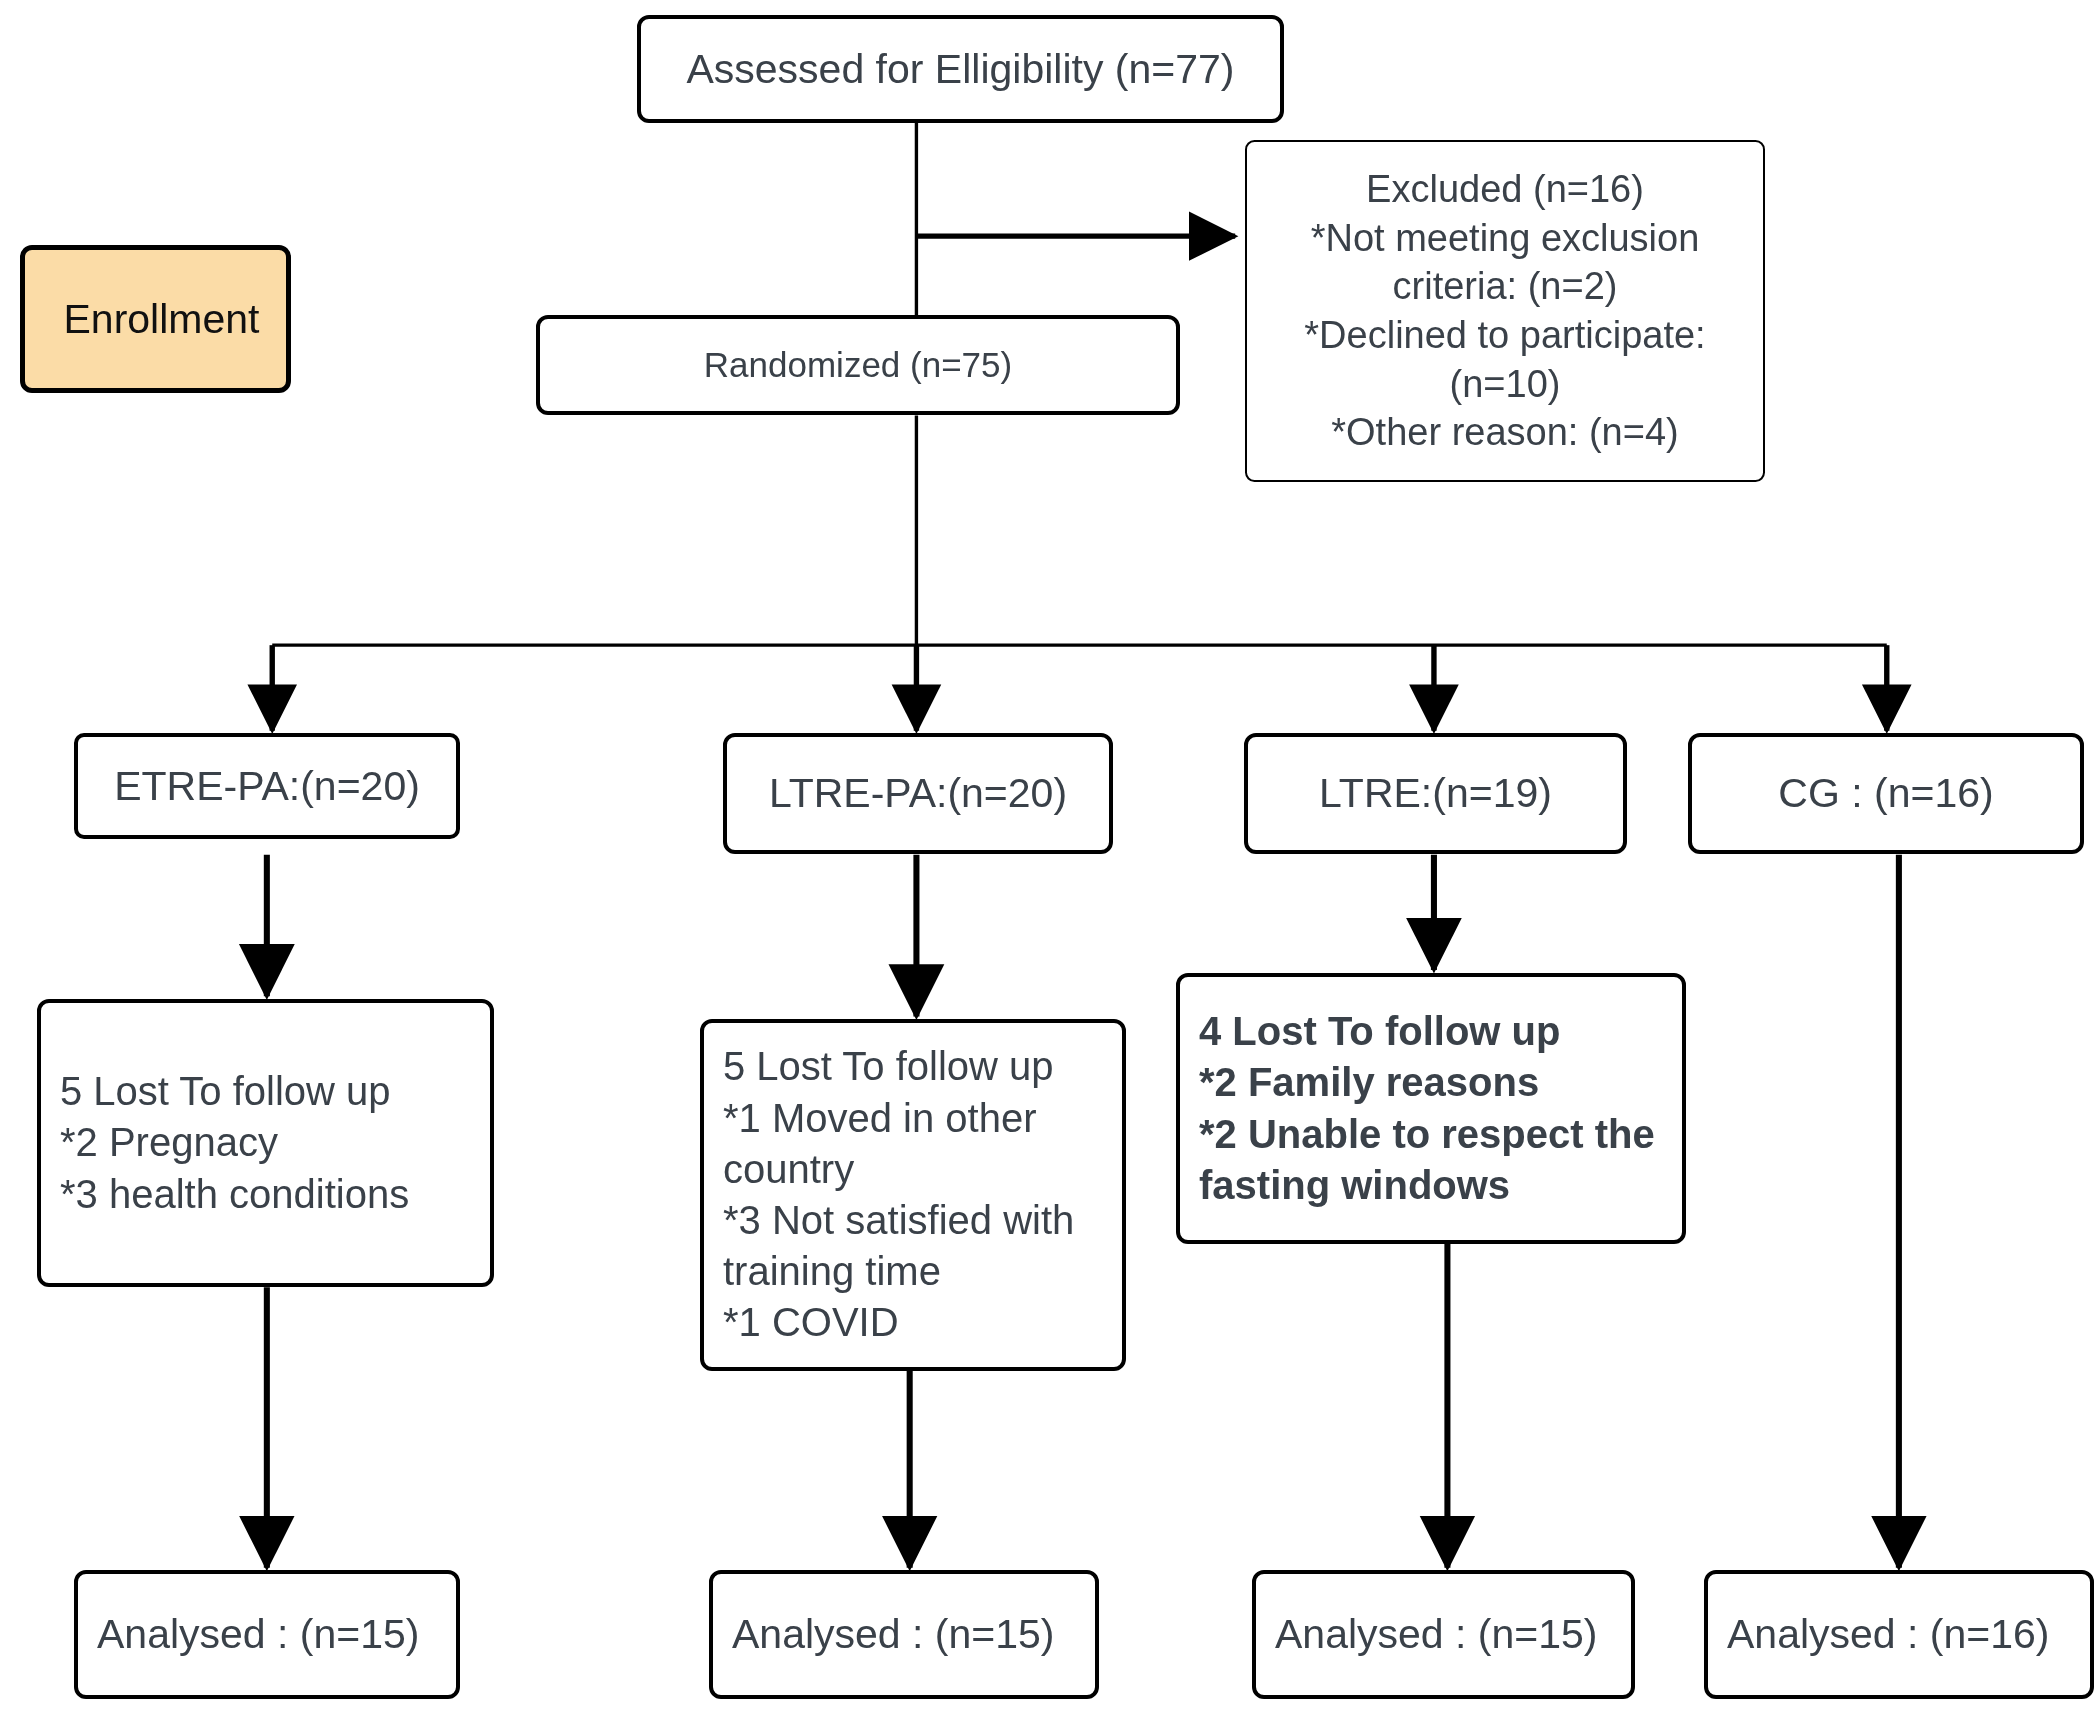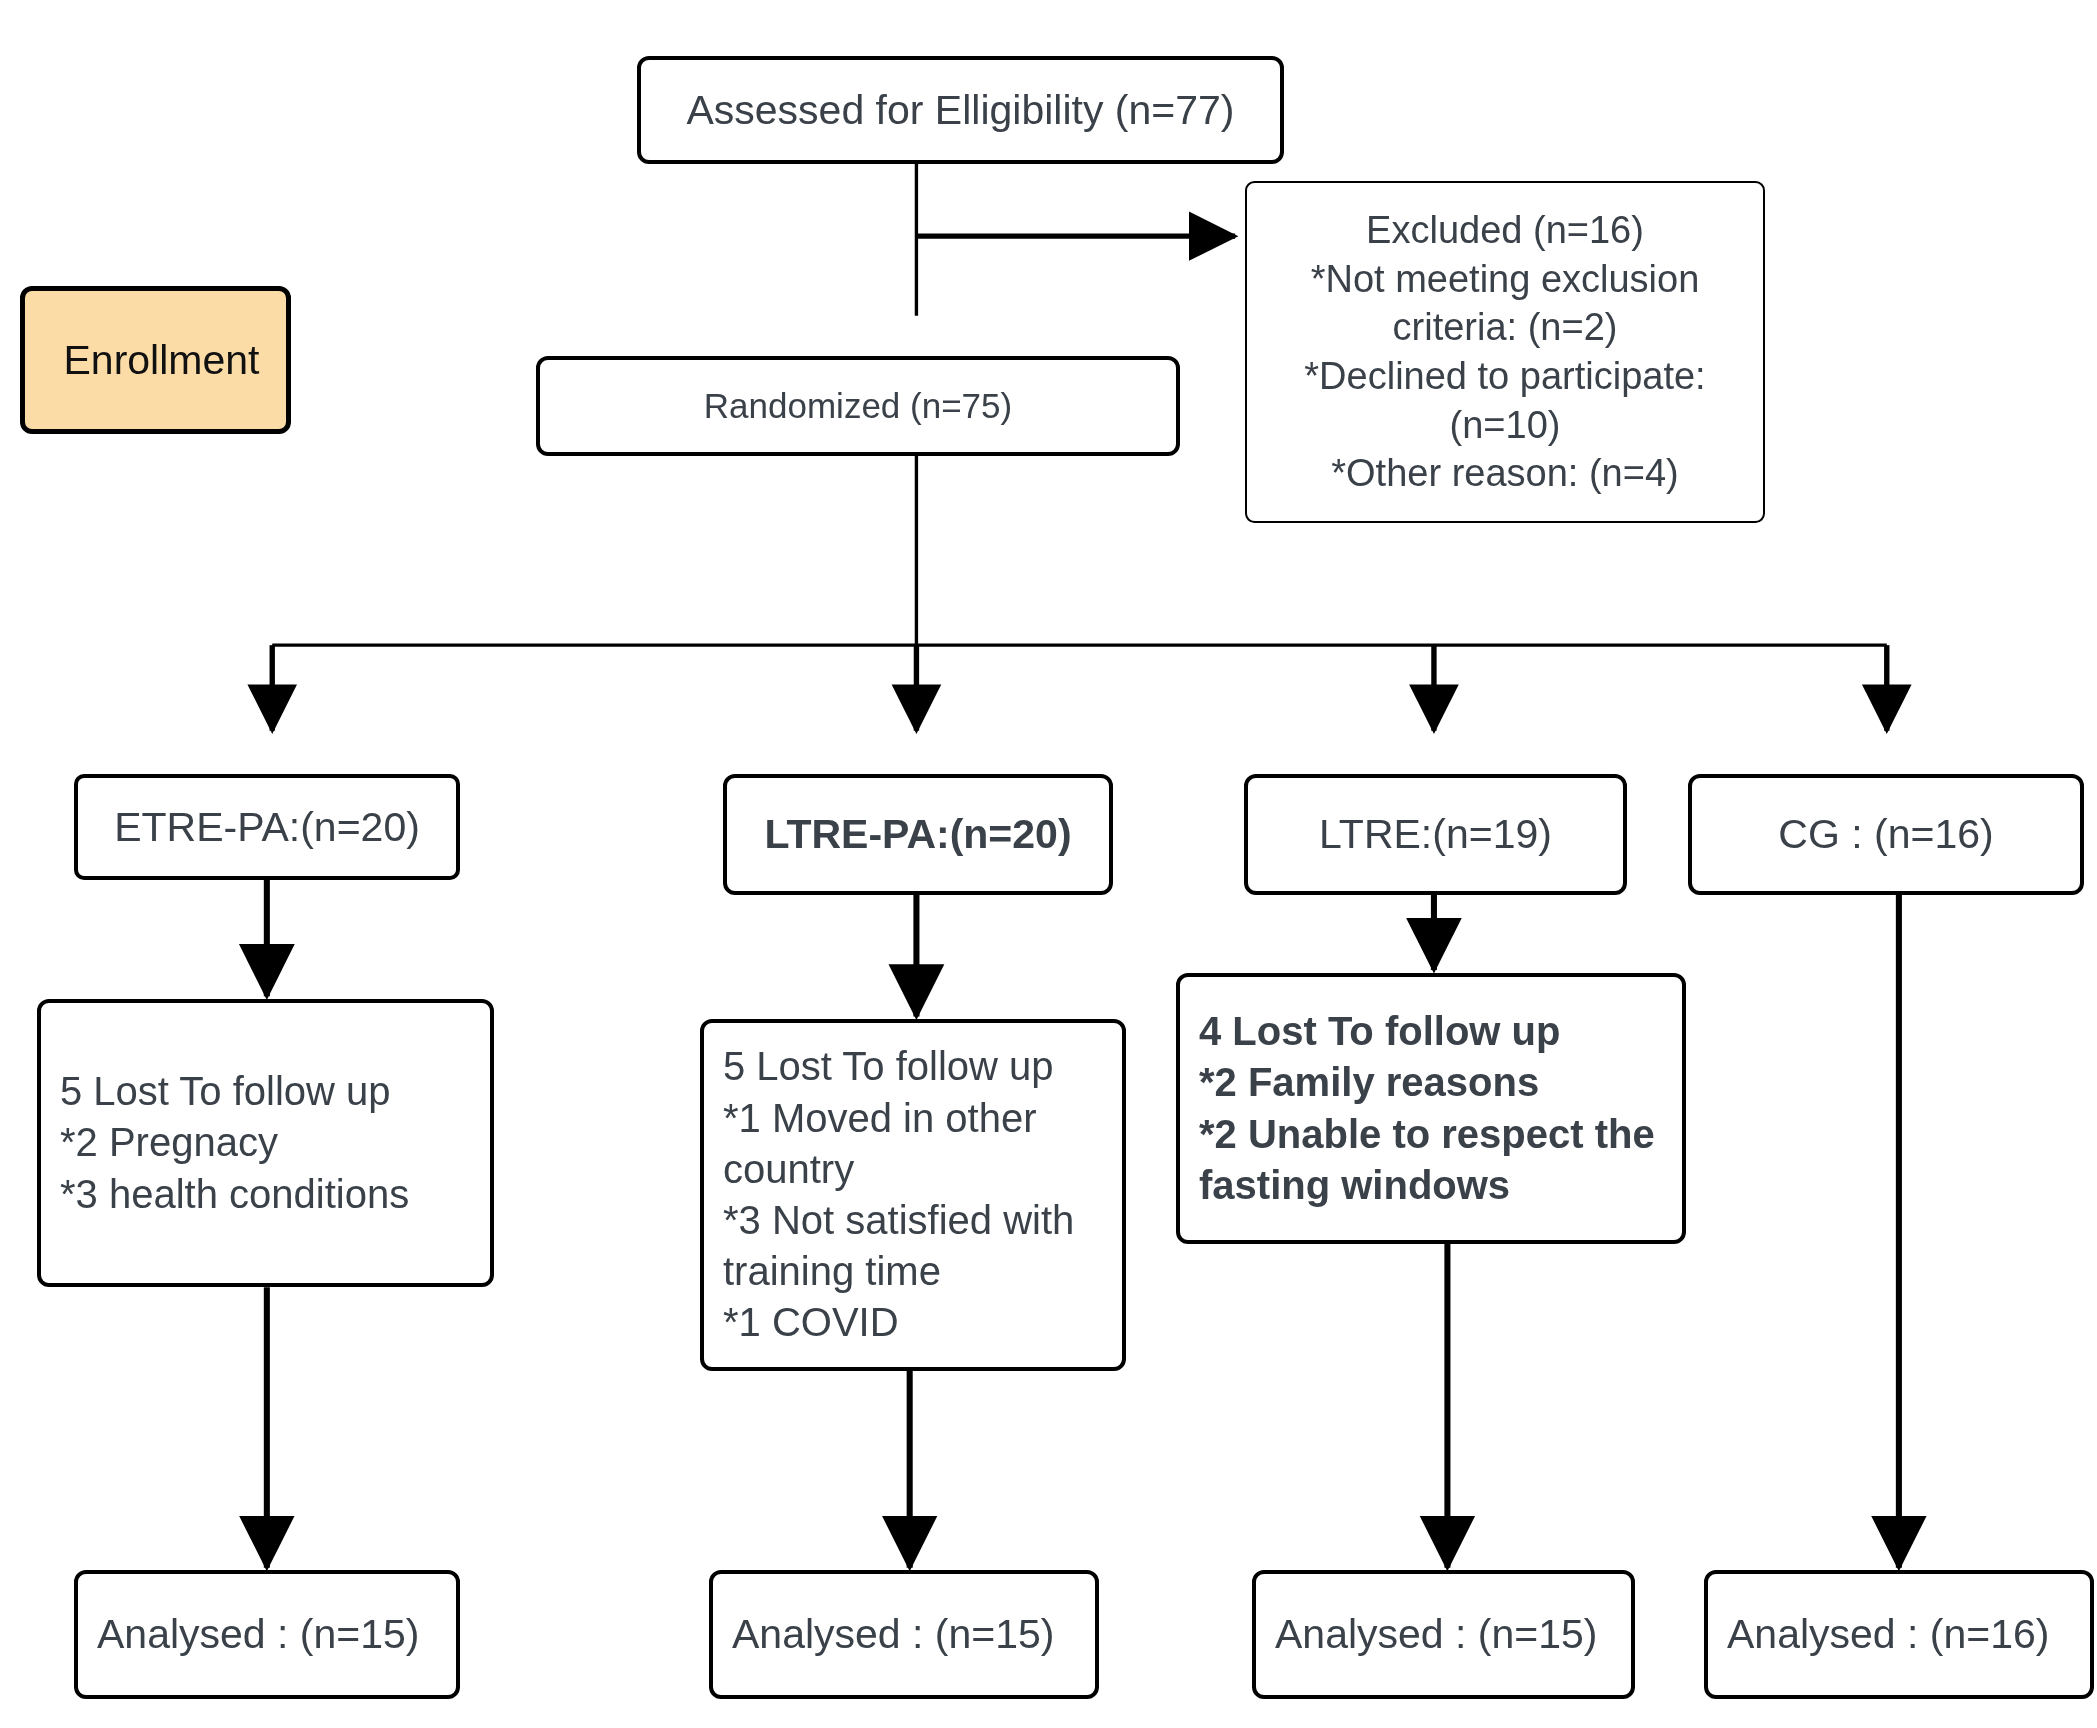--- a/index.html
+++ b/index.html
@@ -35,21 +35,20 @@
     display: flex;
     align-items: center;
     color: #3a4149;
     font-family: "Liberation Sans", sans-serif;
     line-height: 1.28;
     z-index: 2;
   }
   .node.center {
     justify-content: center;
     text-align: center;
-    margin-top: 41px;
   }
   .node.left {
     justify-content: flex-start;
     text-align: left;
   }
   .node .txt {
     display: block;
     width: 100%;
     white-space: pre-line;
   }
@@ -64,21 +63,21 @@
   #node-assessed   { left: 637px;  top: 15px;   width: 647px;  height: 108px; font-size: 41px; }
   #node-excluded   { left: 1245px; top: 140px;  width: 520px;  height: 342px;
                      border-width: 2px; border-radius: 9.4px; font-size: 38px; align-items: center; }
   #node-randomized { left: 536px;  top: 315px;  width: 644px;  height: 100px; font-size: 35px; }
 
   #node-enrollment { left: 20px;   top: 245px;  width: 271px;  height: 148px;
                      background: #fbdca7; font-size: 41px; color: #111111; border-width: 5.4px; }
   #node-enrollment .txt { text-align: center; color: #111111; padding-left: 24px; }
 
   #node-g1 { left: 74px;  top: 733px; width: 386px; height: 106px; font-size: 41px; border-radius: 10px; }
-  #node-g2 { left: 723px; top: 733px; width: 390px; height: 121px; font-size: 41px; font-weight: bold; }
+  #node-g2 { left: 723px; top: 733px; width: 390px; height: 121px; font-size: 41px; }
   #node-g3 { left: 1244px; top: 733px; width: 383px; height: 121px; font-size: 41px; }
   #node-g4 { left: 1688px; top: 733px; width: 396px; height: 121px; font-size: 41px; }
 
   #node-l1 { left: 37px;   top: 999px; width: 457px;  height: 288px; font-size: 40px; }
   #node-l2 { left: 700px; top: 1019px; width: 426px;  height: 352px; font-size: 40px; }
   #node-l3 { left: 1176px; top: 973px; width: 510px;  height: 271px; font-size: 40px; font-weight: bold; }
 
   #node-a1 { left: 74px;  top: 1570px; width: 386px; height: 129px; font-size: 41px; }
   #node-a2 { left: 709px; top: 1570px; width: 390px; height: 129px; font-size: 41px; }
   #node-a3 { left: 1252px; top: 1570px; width: 383px; height: 129px; font-size: 41px; }

